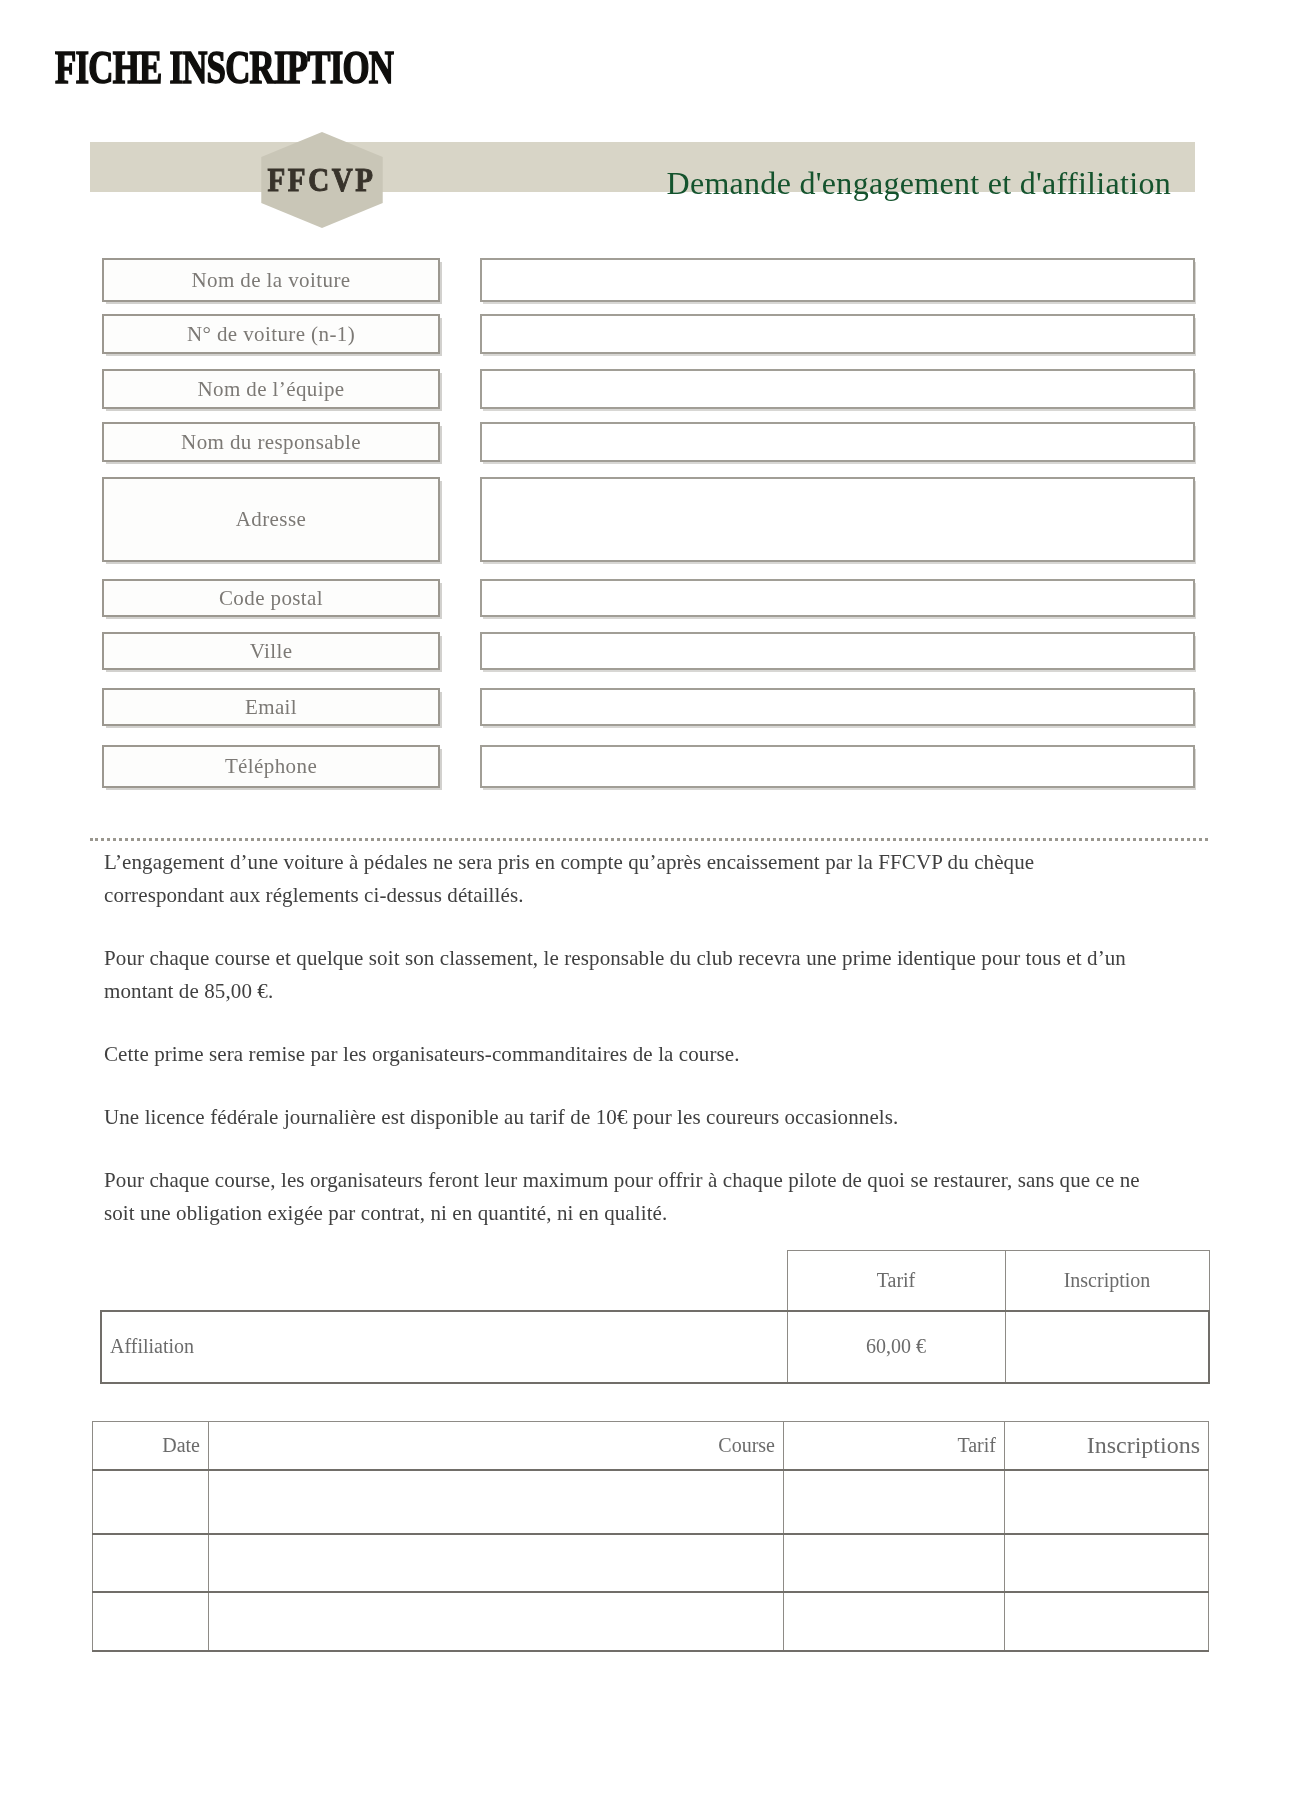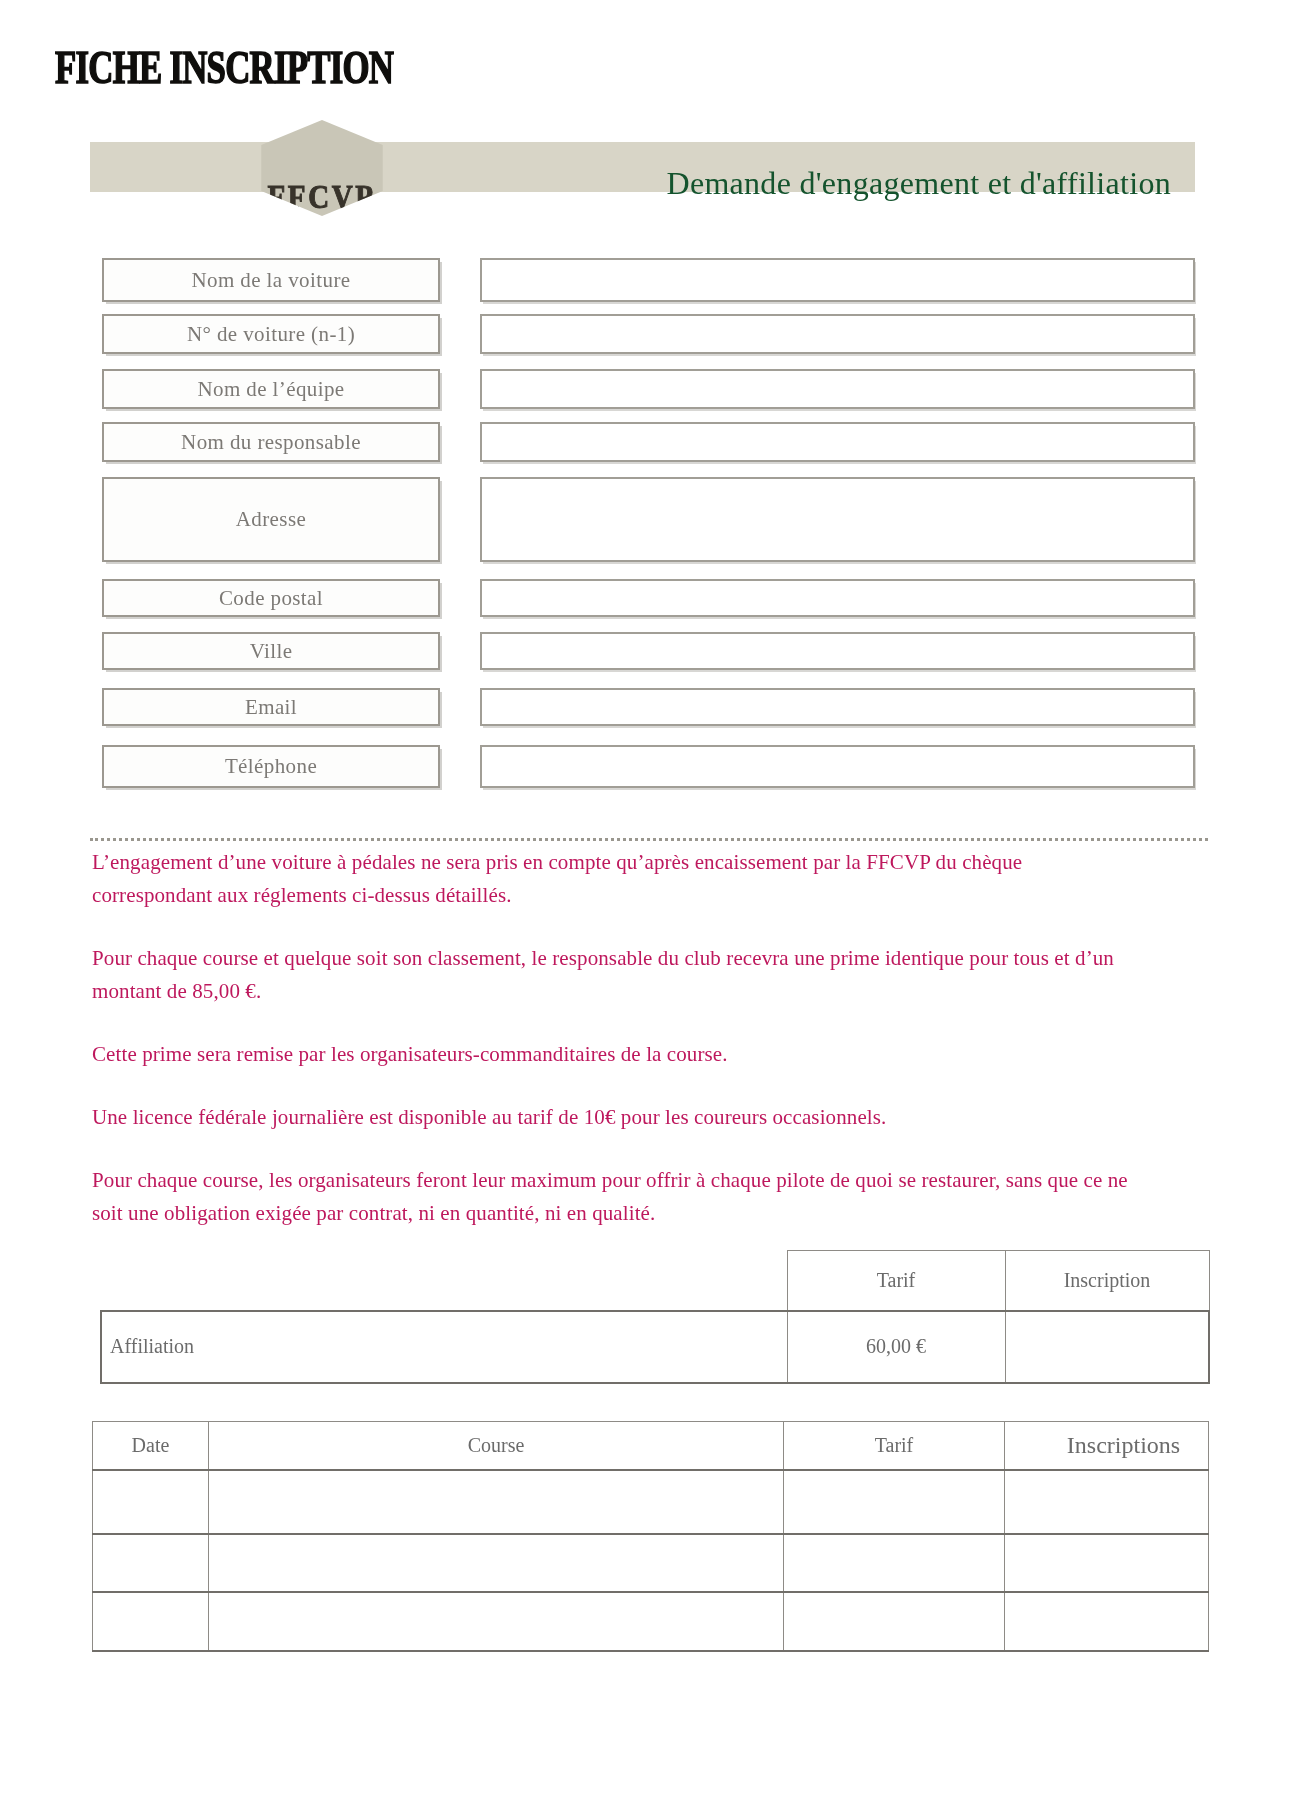--- a/index.html
+++ b/index.html
@@ -19,24 +19,24 @@
     letter-spacing:-1px;
     -webkit-text-stroke:1.6px #0f0e0c;
     transform:scaleX(0.74);transform-origin:left center;
     white-space:nowrap;
   }
 
   
   .banner{position:absolute;left:90px;top:120px;width:1105px;height:96px;}
   .band{position:absolute;left:0;top:22px;width:100%;height:50px;background:#d8d5c7;}
   .hexagon{
-    position:absolute;left:140px;top:0;width:184px;height:96px;
+    position:absolute;left:140px;top:12px;width:184px;height:96px;
     background:#c9c6b7;
     clip-path:polygon(50% 0%,83% 26%,83% 74%,50% 100%,17% 74%,17% 26%);
-    display:flex;align-items:flex-end;justify-content:center;
+    display:flex;align-items:center;justify-content:center;
   }
   .hex-text{
     font-size:33px;font-weight:bold;color:#38332b;
     letter-spacing:3px;
     -webkit-text-stroke:1px #38332b;
     transform:scaleX(0.88);
   }
   .band-title{
     position:absolute;right:24px;top:38px;height:50px;
     display:flex;align-items:center;
@@ -71,22 +71,22 @@
 
   
   .sep{
     position:absolute;left:90px;top:838px;width:1118px;height:0;
     border-top:3px dotted #9a978f;
   }
 
   
   .notes{position:absolute;left:92px;top:846px;width:1055px;}
   .notes p{
-    margin:0 0 30px 0;
-    font-size:21px;line-height:33px;color:#be185d;letter-spacing:0.1px;
+    margin:0 0 30px 12px;
+    font-size:21px;line-height:33px;color:#404040;letter-spacing:0.1px;
   }
 
   
   table{border-collapse:collapse;table-layout:fixed;}
   td{box-sizing:border-box;font-size:20px;color:#6b6b6b;padding:0 8px;}
 
   .t1{position:absolute;left:100px;top:1250px;width:1108px;}
   .t1 td{border:1px solid #8e8b86;}
   .t1 .no-b{border:none;}
   .t1 .hrow td{height:60px;text-align:center;vertical-align:middle;}
@@ -95,21 +95,21 @@
     border-top:2px solid #716e69;border-bottom:2px solid #716e69;
   }
   .t1 .cell-label{text-align:left;border-left:2px solid #716e69;}
   .t1 .cell-val{text-align:center;}
   .t1 .cell-last{border-right:2px solid #716e69;}
 
   .t2{position:absolute;left:92px;top:1421px;width:1116px;
       border:1px solid #8e8b86;border-bottom:2px solid #716e69;}
   .t2 td{border:1px solid #8e8b86;vertical-align:middle;text-align:center;}
   .t2 tr.body td{border-top:2px solid #716e69;}
-  .t2 tr.head td{height:48px;}
+  .t2 tr.head td{height:48px;text-align:right;}
   .t2 tr.r1 td{height:64px;}
   .t2 tr.r2 td{height:58px;}
   .t2 tr.r3 td{height:59px;}
   .t2 .h-big{font-size:24px;padding-left:42px;}
 </style>
 </head>
 <body>
 
 <div class="page">
 

